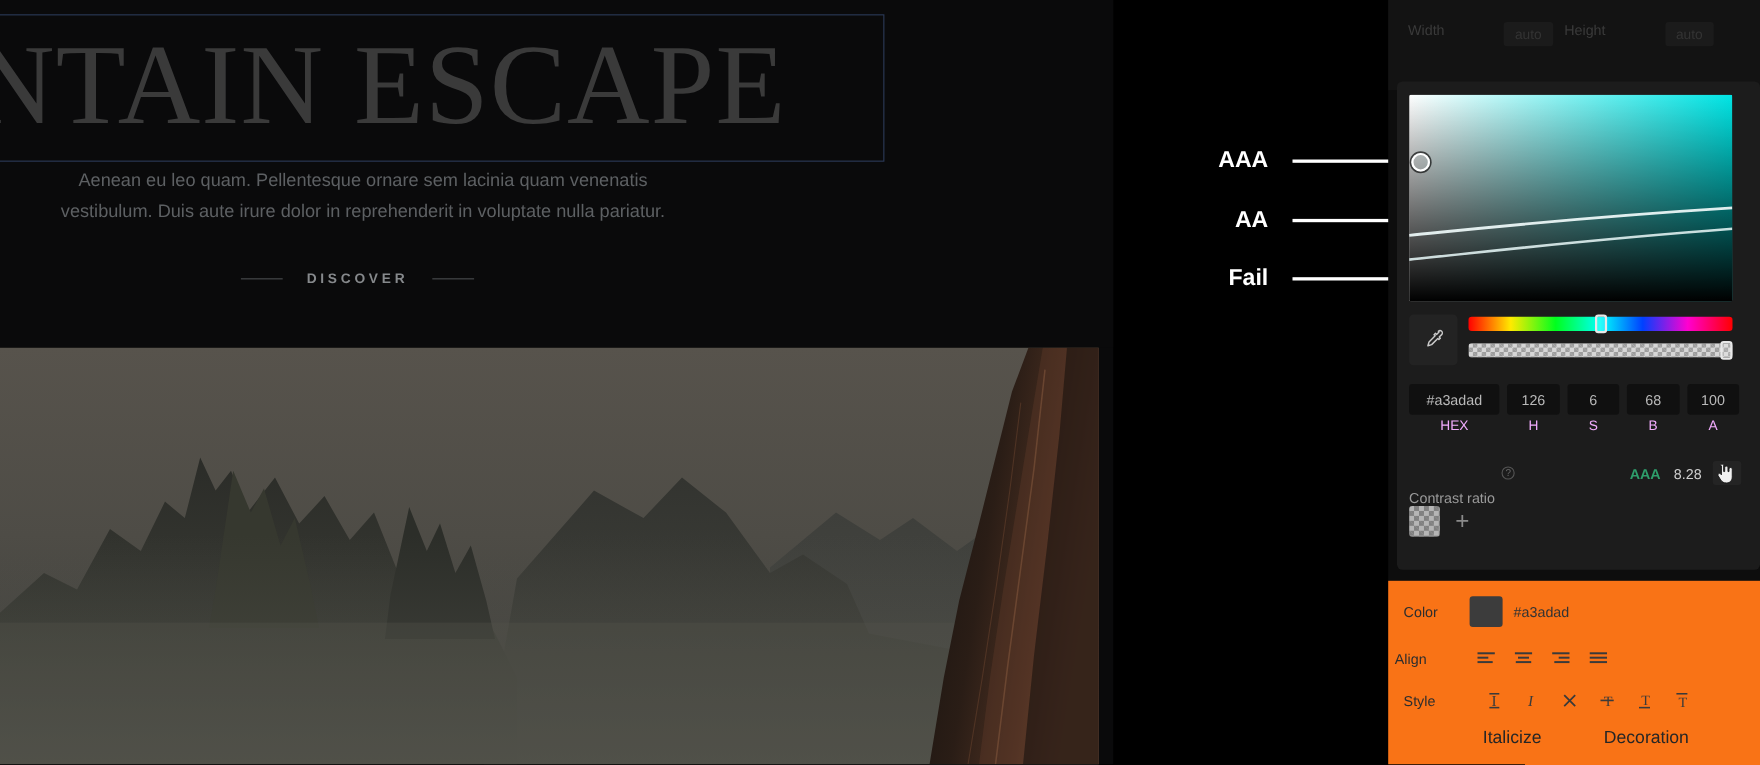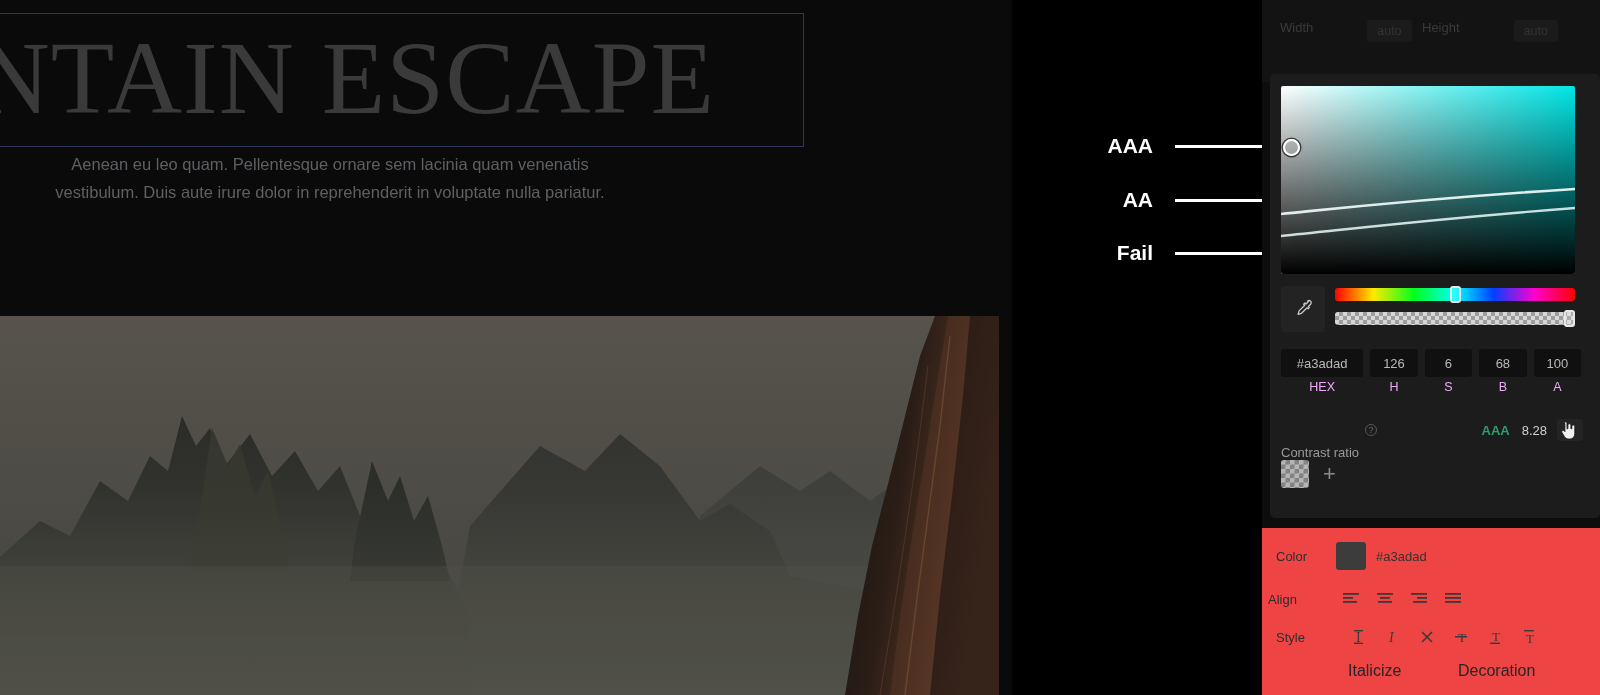--- a/index.html
+++ b/index.html
@@ -177,21 +177,21 @@
     width:28px; height:28px; border-radius:3px;
     background-color:#b5b5b5;
     background-image:
       linear-gradient(45deg,#808080 25%,transparent 25%,transparent 75%,#808080 75%),
       linear-gradient(45deg,#808080 25%,transparent 25%,transparent 75%,#808080 75%);
     background-size:9px 9px; background-position:0 0, 4.5px 4.5px;
   }
   #add-swatch { color:#8a8a8a; font-size:22px; line-height:1; font-weight:300; }
 
   
-  #text-panel { position:absolute; left:0; top:528px; width:338px; height:167px; background:#ef4444; }
+  #text-panel { position:absolute; left:0; top:528px; width:338px; height:167px; background:#f97316; }
   .tp-row { position:absolute; display:flex; align-items:center; }
   .tp-label { color:#2e2e2e; font-size:13px; width:60px; }
   #tp-color-swatch { width:30px; height:28px; background:#3c3c3c; border-radius:3px; }
   #tp-color-hex { color:#333; font-size:13px; margin-left:10px; }
   .tp-icon-btn {
     width:34px; height:30px; border-radius:3px;
     display:flex; align-items:center; justify-content:center;
     color:#2b2b2b;
   }
   .tp-sublabel { color:#262626; font-size:16px; }
@@ -204,20 +204,25 @@
   <div id="canvas">
 
     <div id="hero">
 
       <div id="heading-text">MOUNTAIN ESCAPE</div>
       <div id="heading-selection"></div>
 
       <div id="hero-para">Aenean eu leo quam. Pellentesque ornare sem lacinia quam venenatis
 vestibulum. Duis aute irure dolor in reprehenderit in voluptate nulla pariatur.</div>
 
+      <div id="discover-row">
+        <span class="dash"></span>
+        <span id="discover-label">DISCOVER</span>
+        <span class="dash"></span>
+      </div>
     </div>
 
     <div id="photo">
       <svg viewBox="0 0 999 379" preserveAspectRatio="none">
         <defs>
           <linearGradient id="sky" x1="0" y1="0" x2="0" y2="1">
             <stop offset="0" stop-color="#57534c"></stop>
             <stop offset="0.45" stop-color="#4e4c46"></stop>
             <stop offset="1" stop-color="#3c3d3a"></stop>
           </linearGradient>

